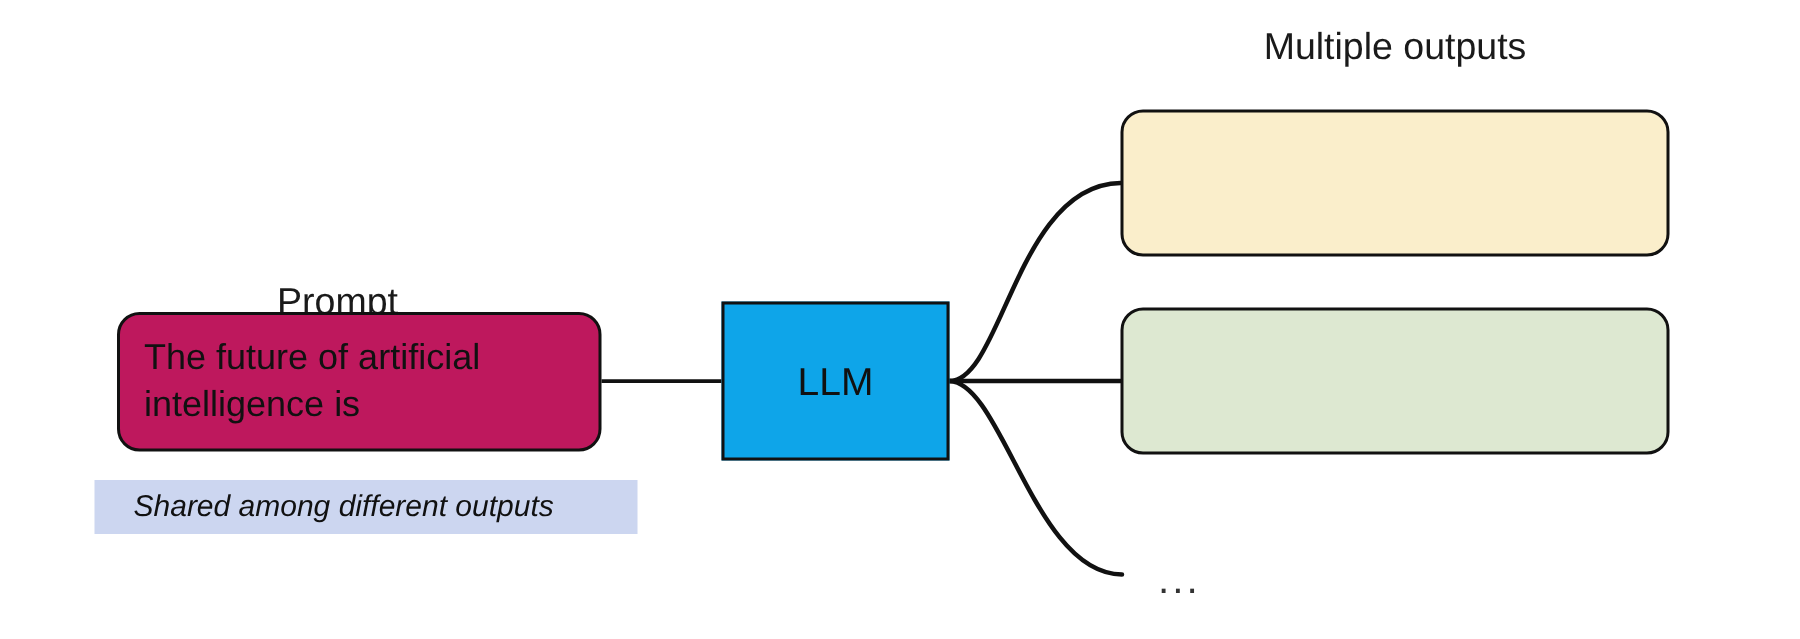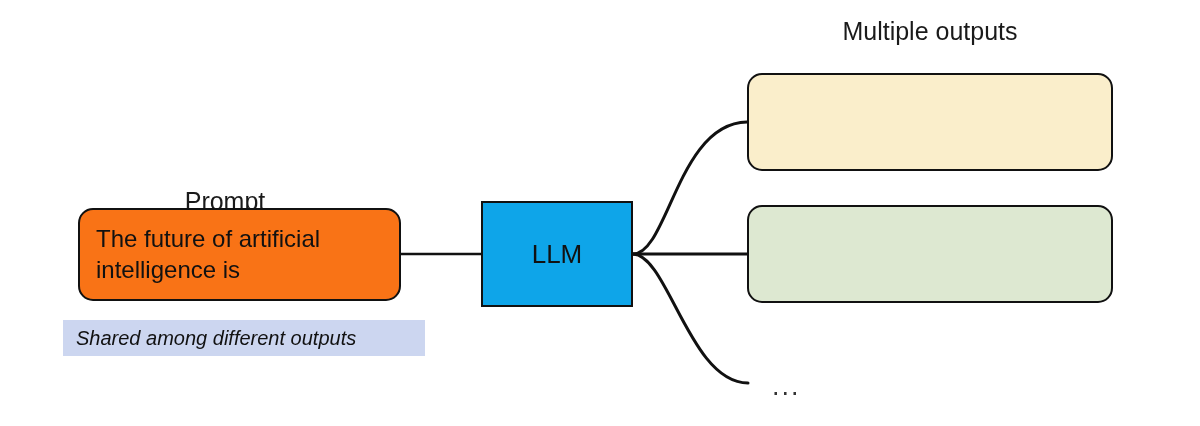--- a/index.html
+++ b/index.html
@@ -60,21 +60,21 @@
     top: 18px;
     width: 364px;
   }
 
   
   #prompt-box {
     left: 78px;
     top: 208px;
     width: 323px;
     height: 93px;
-    background: #f97316;
+    background: #be185d;
     border-radius: 15px;
   }
   #prompt-box .box-text {
     font-size: 24px;
     line-height: 1.28;
     padding: 0 16px;
     color: #111111;
     text-align: left;
   }
 
@@ -85,21 +85,21 @@
     top: 320px;
     width: 362px;
     height: 36px;
     background: #ccd6f0;
     display: flex;
     align-items: center;
   }
   #shared-note .note-text {
     font-size: 20px;
     font-style: italic;
-    padding-left: 13px;
+    padding-left: 26px;
     color: #111111;
     white-space: nowrap;
   }
 
   
   #llm-box {
     left: 481px;
     top: 201px;
     width: 152px;
     height: 106px;

